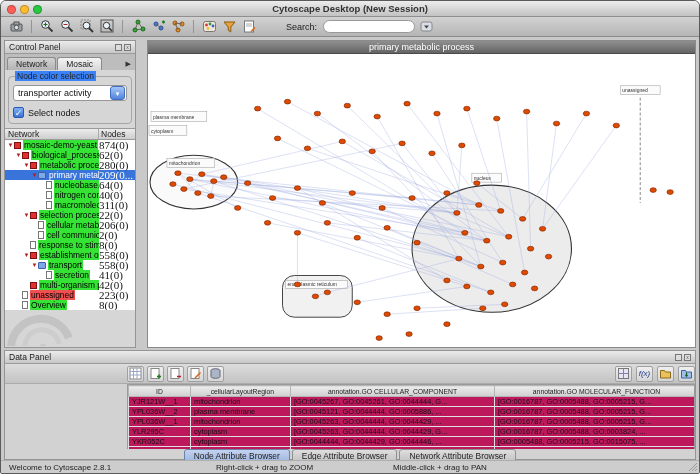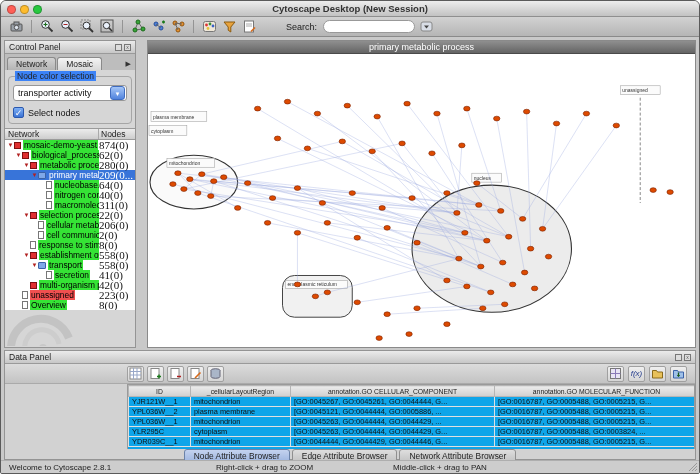--- a/index.html
+++ b/index.html
@@ -78,25 +78,25 @@
   .net-title { height: 13px; background: linear-gradient(#8f8f8f,#646464); border-bottom: 1px solid #4a4a4a;
                color: #fff; font-size: 9px; display: flex; align-items: center; justify-content: center; flex: none; }
   .net-canvas { position: relative; height: 293px; background: #fff; }
   .net-canvas svg { position: absolute; left: 0; top: 0; }
 
   
   .dpanel { margin: 0 3px; height: 110px; border: 1px solid #949494; background: #d2d2d2;
             display: flex; flex-direction: column; }
   .dp-toolbar { height: 20px; background: linear-gradient(#dcdcdc,#c3c3c3); border-bottom: 1px solid #aaa;
                 display: flex; align-items: center; padding-left: 122px; gap: 3px; flex: none; }
-  .dp-right { margin-left: auto; margin-right: 8px; display: flex; gap: 4px; align-items: center; }
+  .dp-right { margin-left: auto; margin-right: 0; display: flex; gap: 4px; align-items: center; }
   .dbtn { width: 17px; height: 16px; display: flex; align-items: center; justify-content: center;
           border: 1px solid #a0a0a0; border-radius: 2px; background: linear-gradient(#efefef,#d5d5d5); }
   .fx { font-size: 8px; font-style: italic; color: #223a8c; }
-  .dp-body { margin-left: 122px; height: 65px; background: #0ea5e9; border: 1px solid #9a9a9a; border-bottom: none;
+  .dp-body { margin-left: 122px; height: 65px; background: #be185d; border: 1px solid #9a9a9a; border-bottom: none;
              overflow: hidden; flex: none; }
   table { border-collapse: collapse; width: 100%; table-layout: fixed; }
   th { height: 11px; font-size: 6.8px; font-weight: normal; color: #222; text-align: center;
        background: linear-gradient(#ececec,#cfcfcf); border: 1px solid #b5b5b5; overflow: hidden; white-space: nowrap; }
   td { height: 9px; font-size: 7.4px; color: #111; padding: 0 3px; border: 1px solid #e0e0e0;
        overflow: hidden; white-space: nowrap; }
   .dp-tabs { height: 13px; display: flex; justify-content: center; align-items: center; gap: 2px; flex: none; }
   .dtab { font-size: 8.4px; color: #222; padding: 1px 9px; border: 1px solid #8f8f8f; border-radius: 3px;
           background: linear-gradient(#dedede,#c2c2c2); }
   .dtab.active { background: linear-gradient(#c4d3ef,#9db5df); border-color: #6a82a8; }
@@ -629,20 +629,26 @@
               <td>[GO:0045263, GO:0044444, GO:0044429, ...</td>
               <td>[GO:0016787, GO:0005488, GO:0005215, G...</td>
             </tr>
             <tr>
               <td>YLR295C</td>
               <td>cytoplasm</td>
               <td>[GO:0045263, GO:0044444, GO:0044429, G...</td>
               <td>[GO:0016787, GO:0005488, GO:0003824, ...</td>
             </tr>
             <tr>
+              <td>YKR052C</td>
+              <td>cytoplasm</td>
+              <td>[GO:0044444, GO:0044429, GO:0044446, ...</td>
+              <td>[GO:0005488, GO:0005215, GO:0015075, ...</td>
+            </tr>
+            <tr>
               <td>YDR039C__1</td>
               <td>mitochondrion</td>
               <td>[GO:0044444, GO:0044429, GO:0044446, G...</td>
               <td>[GO:0016787, GO:0005488, GO:0005215, G...</td>
             </tr>
           </tbody>
       </table>
     </div>
     <div class="dp-tabs">
       <span class="dtab active">Node Attribute Browser</span>

